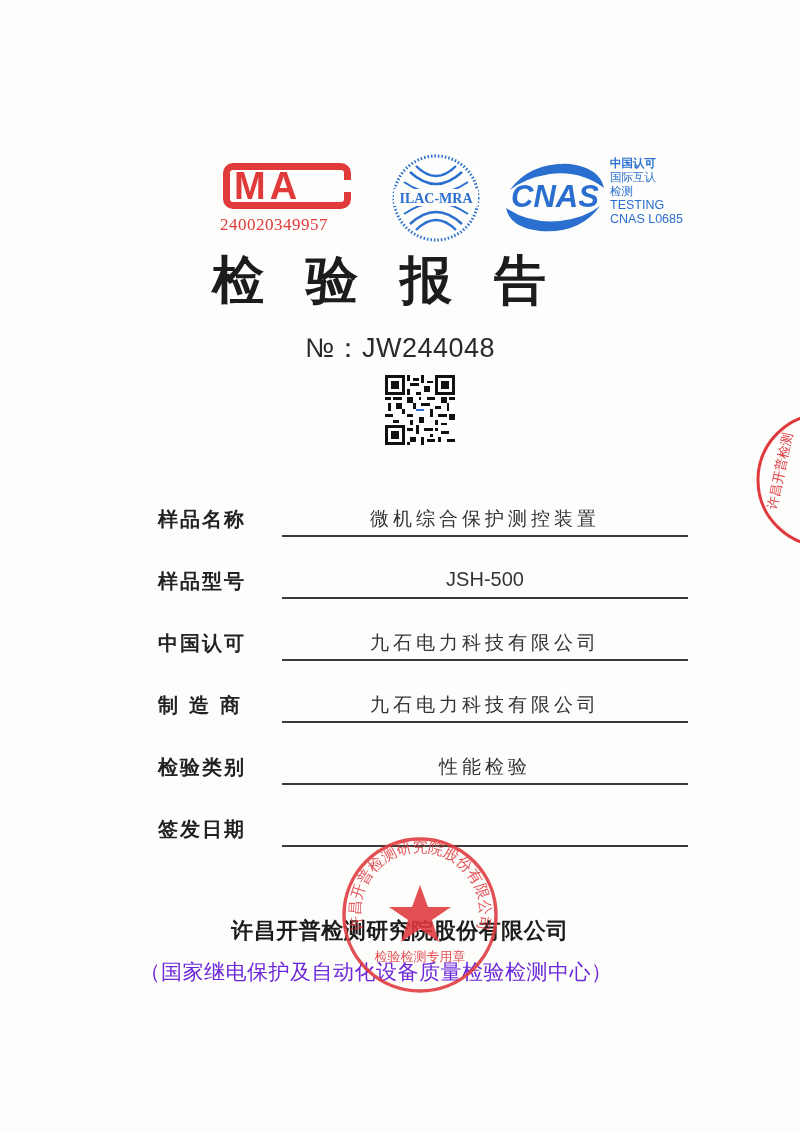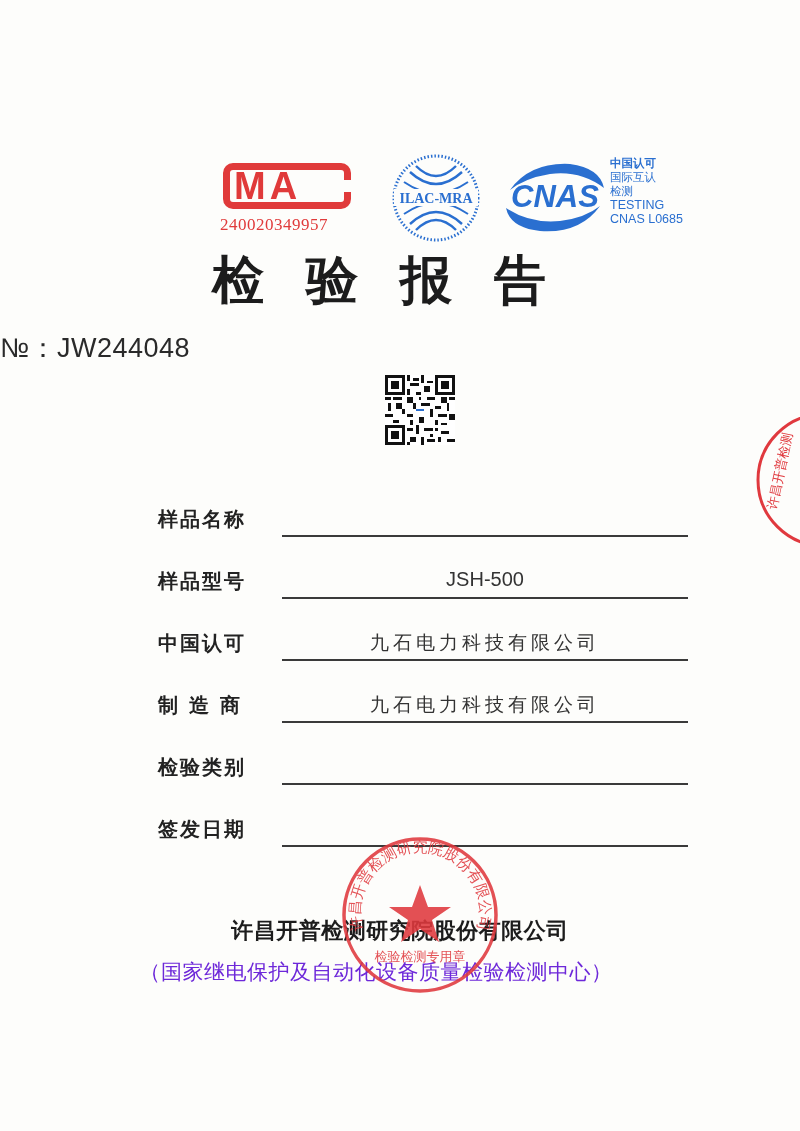--- a/index.html
+++ b/index.html
@@ -38,21 +38,21 @@
   .cnas-text div { white-space: nowrap; }
 
   
   .title {
     left: 0; top: 248px; width: 800px; text-align: center; font-size: 52px; font-weight: bold;
     letter-spacing: 42px; box-sizing: border-box; color: #1c1c1c;
     font-family: "DejaVu Sans", sans-serif; line-height: 64px;
   }
 
   .report-no {
-    left: 0; top: 330px; width: 800px; text-align: left; font-size: 27px; color: #2a2a2a;
+    left: 0; top: 330px; width: 800px; text-align: center; font-size: 27px; color: #2a2a2a;
     font-family: "Liberation Sans", sans-serif; letter-spacing: 0.5px;
   }
 
   .qr { left: 385px; top: 375px; width: 70px; height: 70px; }
 
   
   .row { left: 0; width: 672px; height: 40px; }
   .row .label {
     position: absolute; left: 158px; top: 0; font-size: 20px; font-weight: bold; color: #222;
     letter-spacing: 2px; white-space: nowrap;
@@ -184,39 +184,41 @@
         <rect x="19" y="22" width="1" height="2"></rect>
       <rect x="22" y="23" width="3" height="1"></rect>
         <rect x="8" y="24" width="1" height="1"></rect>
         <rect x="16" y="21" width="1" height="1"></rect>
     </g>
   </svg>
 </div>
 
 <div class="abs row" style="top:506px">
   <div class="label">样品名称</div>
+  <div class="value">微机综合保护测控装置</div>
   <div class="line"></div>
 </div>
 <div class="abs row" style="top:568px">
   <div class="label">样品型号</div>
   <div class="value latin">JSH-500</div>
   <div class="line"></div>
 </div>
 <div class="abs row" style="top:630px">
   <div class="label">中国认可</div>
   <div class="value">九石电力科技有限公司</div>
   <div class="line"></div>
 </div>
 <div class="abs row" style="top:692px">
   <div class="label">制 造 商</div>
   <div class="value">九石电力科技有限公司</div>
   <div class="line"></div>
 </div>
 <div class="abs row" style="top:754px">
   <div class="label">检验类别</div>
+  <div class="value">性能检验</div>
   <div class="line"></div>
 </div>
 <div class="abs row" style="top:816px">
   <div class="label">签发日期</div>
   <div class="line"></div>
 </div>
 
 <div class="abs org">许昌开普检测研究院股份有限公司</div>
 <div class="abs center">（国家继电保护及自动化设备质量检验检测中心）</div>
 

